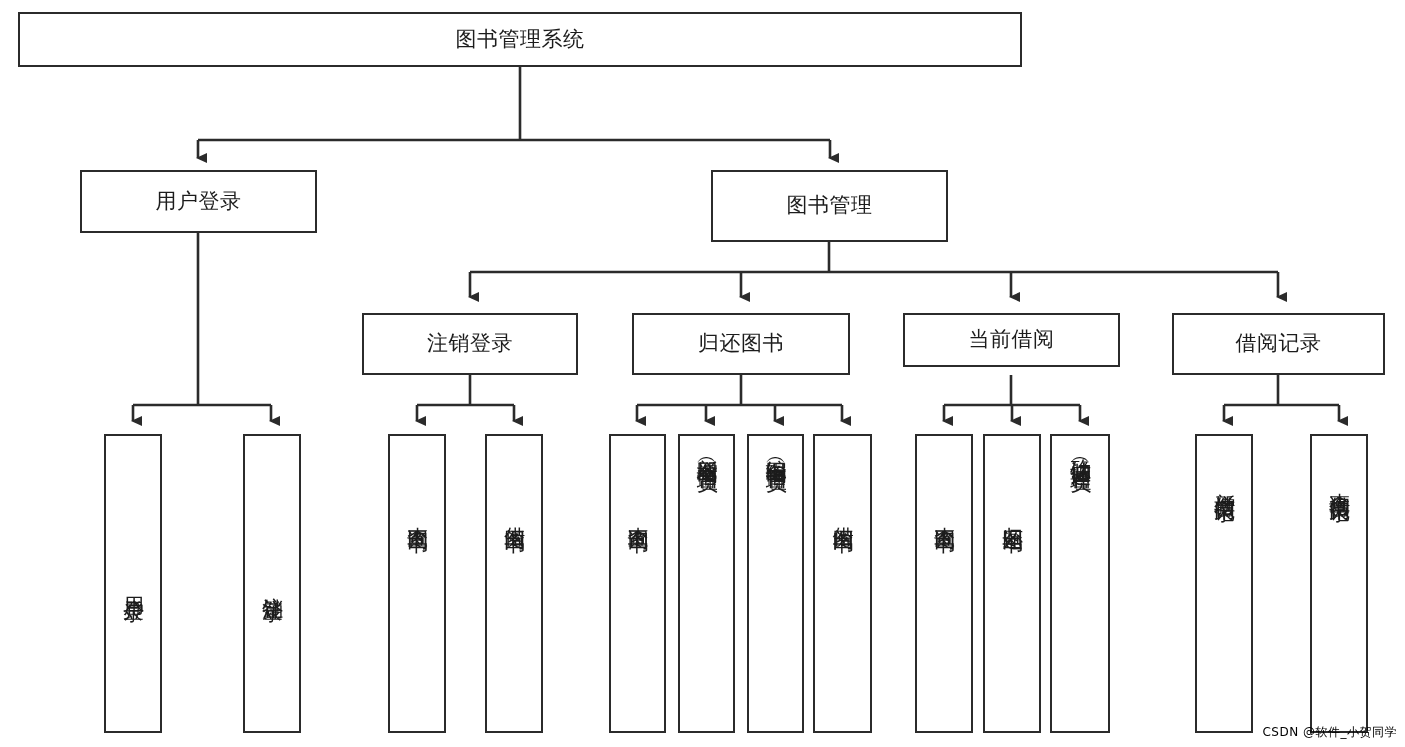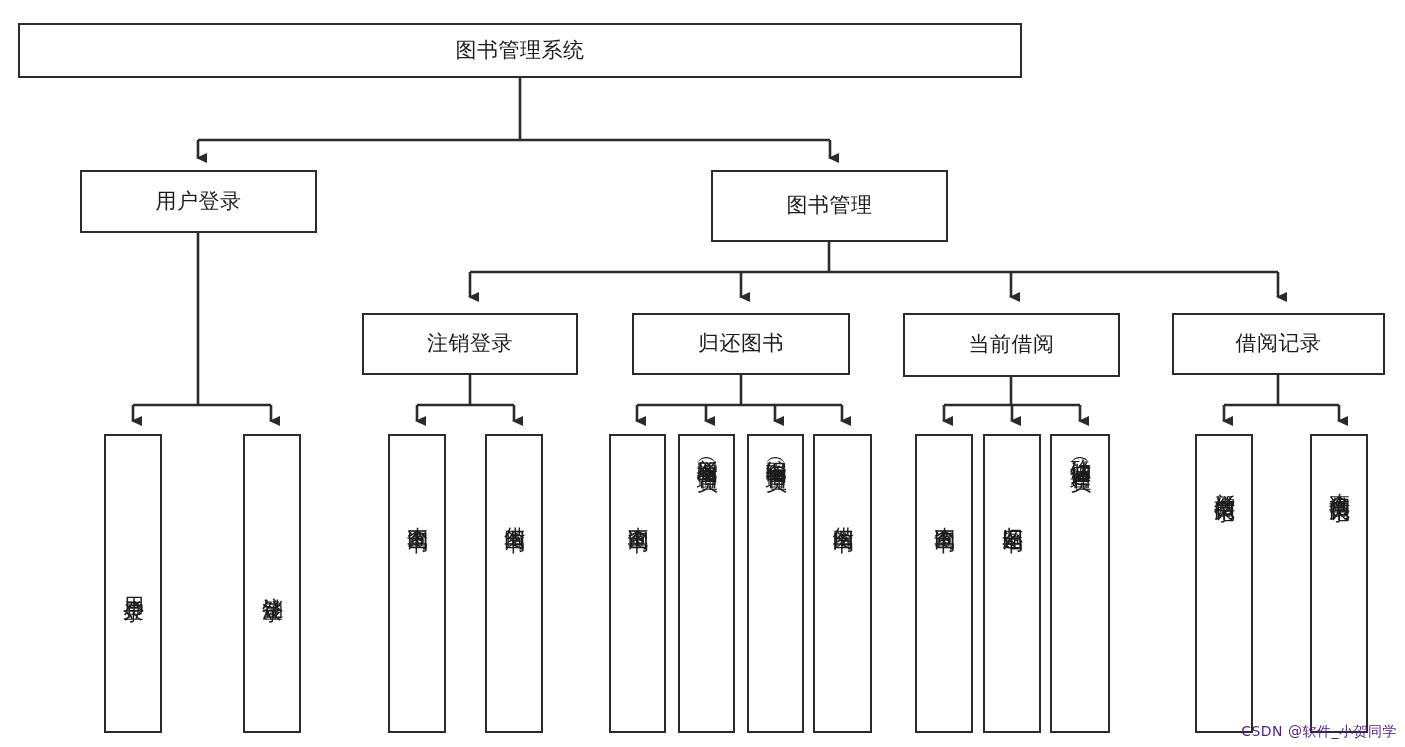--- a/index.html
+++ b/index.html
@@ -63,22 +63,22 @@
     justify-content:center;
   }
   .leaf-inner.topalign{
     align-items:flex-start;
     padding-top:4px;
   }
   .watermark{
     position:absolute;
     right:8px;
     bottom:6px;
-    font-size:14px;
-    color:#4c1d95;
+    font-size:12px;
+    color:#000000;
     letter-spacing:0.5px;
     z-index:3;
     white-space:nowrap;
     text-align:center;
   }
 </style>
 </head>
 <body>
 
 <div id="canvas">
@@ -127,41 +127,41 @@
       <path d="M1012,405 L1012,421" marker-end="url(#arrow)"></path>
       <path d="M1080,405 L1080,421" marker-end="url(#arrow)"></path>
 
       <path d="M1278,375 L1278,405"></path>
       <path d="M1224,405 L1339,405"></path>
       <path d="M1224,405 L1224,421" marker-end="url(#arrow)"></path>
       <path d="M1339,405 L1339,421" marker-end="url(#arrow)"></path>
     </g>
   </svg>
 
-  <div class="node root" style="left:18px;top:12px;width:1004px;height:55px;margin-top:11px;">
+  <div class="node root" style="left:18px;top:12px;width:1004px;height:55px;">
     <span class="label">图书管理系统</span>
   </div>
 
   <div class="node" style="left:80px;top:170px;width:237px;height:63px;">
     <span class="label">用户登录</span>
   </div>
 
   <div class="node" style="left:711px;top:170px;width:237px;height:72px;">
     <span class="label">图书管理</span>
   </div>
 
   <div class="node" style="left:362px;top:313px;width:216px;height:62px;">
     <span class="label">注销登录</span>
   </div>
 
   <div class="node" style="left:632px;top:313px;width:218px;height:62px;">
     <span class="label">归还图书</span>
   </div>
 
-  <div class="node" style="left:903px;top:313px;width:217px;height:64px;">
+  <div class="node" style="left:903px;top:313px;width:217px;height:54px;">
     <span class="label">当前借阅</span>
   </div>
 
   <div class="node" style="left:1172px;top:313px;width:213px;height:62px;">
     <span class="label">借阅记录</span>
   </div>
 
   <div class="node leaf" style="left:104px;top:434px;width:58px;height:299px;">
     <span class="leaf-inner">
       <span class="label">用户登录</span>

